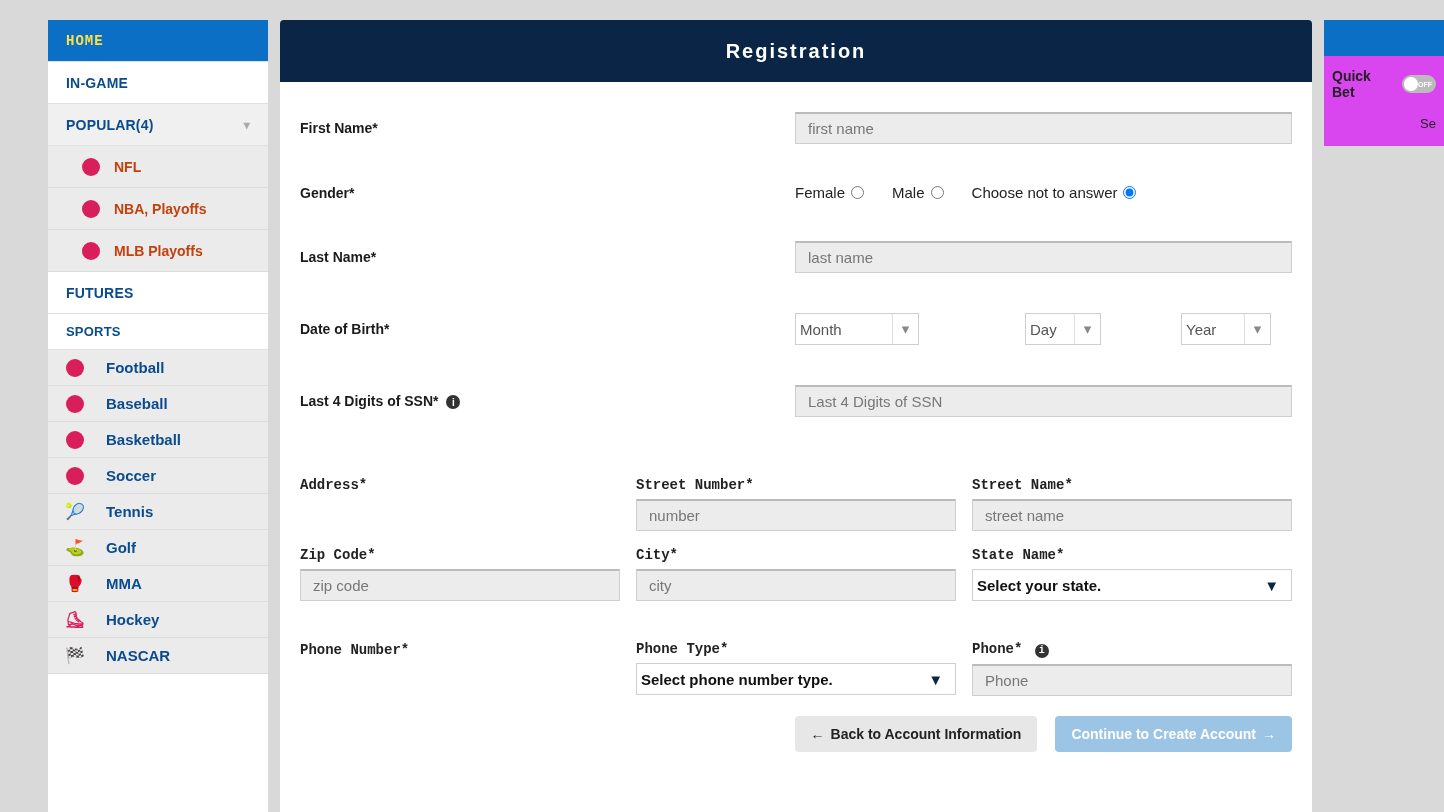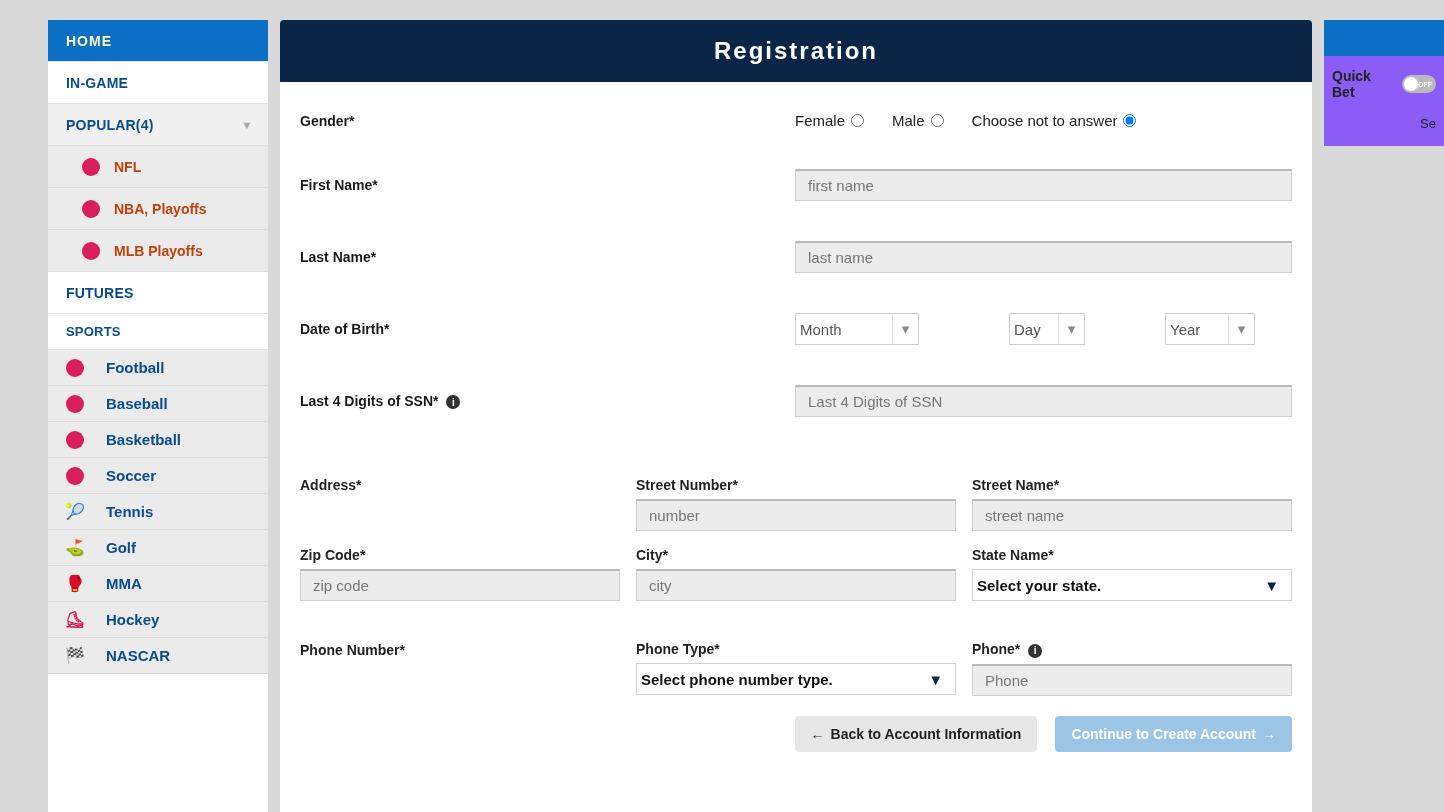--- a/index.html
+++ b/index.html
@@ -20,21 +20,21 @@
     margin-top: 20px;
     background: #fff;
   }
   .sidebar-item {
     display:flex; align-items:center; height:42px;
     padding: 0 18px; border-bottom:1px solid #e1e1e1;
     background:#fff; font-weight:600; font-size:14px;
     color:#0a4b8e; cursor:pointer; letter-spacing:0.2px;
   }
   .sidebar-item.home {
-    background:#0b6fc6; color:#fef9c3; font-weight:700; letter-spacing:1px;
+    background:#0b6fc6; color:#fde047; font-weight:700; letter-spacing:1px;font-family:Liberation Mono, monospace;
   }
   .sidebar-item.popular-row {
     background:#f0f0f0; justify-content:space-between;
   }
   .sidebar-sub {
     background:#ebebeb; padding-left:34px; height:42px;
     display:flex; align-items:center; gap:14px;
     border-bottom:1px solid #dcdcdc; font-weight:600; font-size:14px;
     color:#c2410c; cursor:pointer;
   }
@@ -54,21 +54,21 @@
   }
   .chev-down { color:#aaa; font-size:12px; }
   
   .main {
     flex:1; margin-left:12px; margin-top:20px; margin-right:12px;
     display:flex; flex-direction:column;
   }
   .reg-header {
     background:#0b2547; color:#fff; height:62px;
     display:flex; align-items:center; justify-content:center;
-    font-size:24px; font-weight:700; letter-spacing:2px;
+    font-size:20px; font-weight:700; letter-spacing:2px;
     border-radius:4px 4px 0 0;
   }
   .form-area {
     background:#fff; padding:30px 20px 20px 20px; flex:1; overflow:auto;
   }
   .field-row {
     display:flex; align-items:center; margin-bottom:40px;
   }
   .field-label {
     width:495px; font-weight:600; font-size:14px; color:#1a1a1a;
@@ -93,40 +93,40 @@
   }
   .select-box.dark-text { color:#111; font-weight:600; }
   .select-box .arrow-solid {
     margin-left:auto; margin-right:12px; color:#0b2547;
   }
   .addr-grid {
     display:grid; grid-template-columns: 1fr 1fr 1fr; gap:16px 16px;
     margin-bottom:40px;
   }
   .addr-cell { display:flex; flex-direction:column; gap:6px; }
-  .sub-label { font-weight:600; font-size:14px; }
+  .sub-label { font-weight:600; font-size:14px;font-family:Liberation Mono, monospace; }
   .info-icon {
     display:inline-flex; width:14px; height:14px; border-radius:50%;
     background:#333; color:#fff; font-size:10px; align-items:center;
     justify-content:center; margin-left:4px; font-style:normal; font-weight:700;
   }
   .btn-row { display:flex; justify-content:flex-end; gap:18px; margin-top:6px; }
   .btn {
     height:36px; padding:0 16px; border:none; border-radius:4px;
     font-size:14px; font-weight:600; cursor:pointer; display:flex;
     align-items:center; gap:6px;
   }
   .btn-back { background:#e7e7e7; color:#222; }
   .btn-continue { background:#9cc4e4; color:#fff; }
   
   .right-panel {
     width:120px; margin-top:20px; display:flex; flex-direction:column;
   }
   .right-header { height:36px; background:#0b6fc6; }
-  .right-body { background:#8b5cf6; padding:12px 8px; height:90px;}
+  .right-body { background:#d946ef; padding:12px 8px; height:90px;}
   .quickbet-row { display:flex; align-items:center; gap:6px; font-weight:700; font-size:14px; }
   .toggle {
     width:34px; height:18px; background:#bbb; border-radius:10px;
     display:flex; align-items:center; position:relative; font-size:7px;
     color:#fff; justify-content:flex-end; padding-right:4px; cursor:pointer;
   }
   .toggle::before {
     content:''; position:absolute; left:2px; top:2px; width:14px; height:14px;
     background:#fff; border-radius:50%;
   }
@@ -193,61 +193,61 @@
     </div>
     <div class="sidebar-sport">
       <span class="icon-shape">🏁</span>
       <span>NASCAR</span>
     </div>
   </div>
 
   <div class="main">
     <div class="reg-header">Registration</div>
     <div class="form-area">
+
+      <div class="field-row">
+        <div class="field-label">First Name*</div>
+        <div class="field-control">
+          <input type="text" class="tx" placeholder="first name" style="">
+        </div>
+      </div>
 
       <div class="field-row">
         <div class="field-label">Gender*</div>
         <div class="field-control radio-group">
           <label>
             <span>Female</span>
             <input type="radio" name="g" style="">
           </label>
           <label>
             <span>Male</span>
             <input type="radio" name="g" style="">
           </label>
           <label>
             <span>Choose not to answer</span>
             <input type="radio" name="g" checked="" style="">
           </label>
         </div>
       </div>
 
       <div class="field-row">
-        <div class="field-label">First Name*</div>
-        <div class="field-control">
-          <input type="text" class="tx" placeholder="first name" style="">
-        </div>
-      </div>
-
-      <div class="field-row">
         <div class="field-label">Last Name*</div>
         <div class="field-control">
           <input type="text" class="tx" placeholder="last name" style="">
         </div>
       </div>
 
       <div class="field-row">
         <div class="field-label">Date of Birth*</div>
         <div class="field-control dob-row">
           <div class="select-box" style="width:124px">
             <span>Month</span>
             <span class="arrow-split">▾</span>
           </div>
-          <div class="select-box" style="width:76px;margin-left:60px">
+          <div class="select-box" style="width:76px;margin-left:76px">
             <span>Day</span>
             <span class="arrow-split">▾</span>
           </div>
           <div class="select-box" style="width:90px;margin-left:50px">
             <span>Year</span>
             <span class="arrow-split">▾</span>
           </div>
         </div>
       </div>
 

